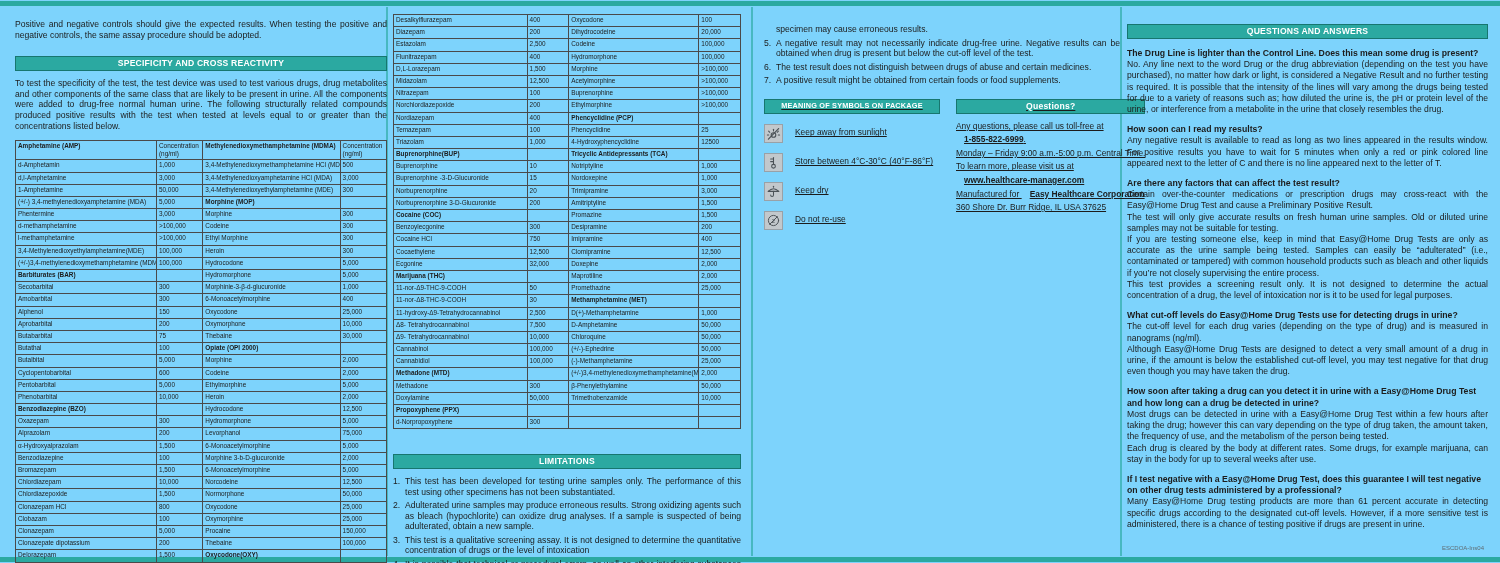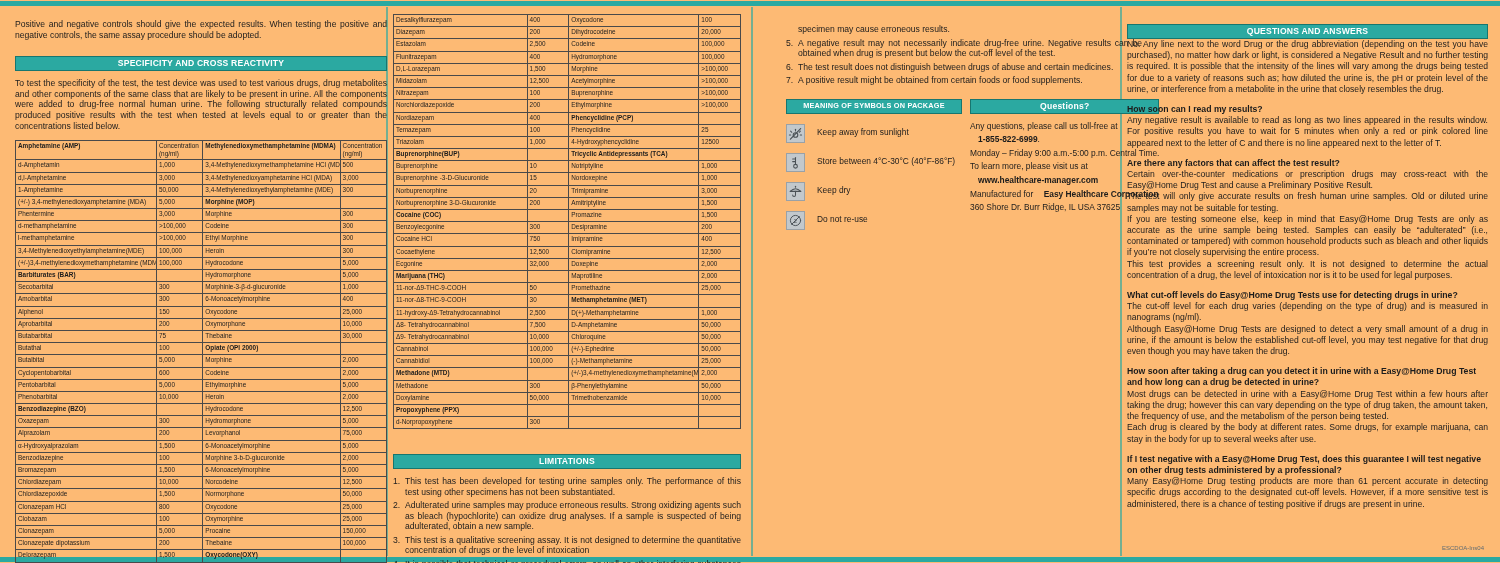--- a/index.html
+++ b/index.html
@@ -2,30 +2,30 @@
 <html><head>
 <meta charset="utf-8">
 <style>
   html,body{margin:0;padding:0;}
   body{
     width:1500px;height:563px;position:relative;overflow:hidden;
     background:#ffffff;
     font-family:"Liberation Sans","DejaVu Sans",sans-serif;
     color:#1c1c1c;
   }
-  .page{position:absolute;inset:0;background:#fdba74;}
+  .page{position:absolute;inset:0;background:#7dd3fc;}
   .bar-top{position:absolute;top:1px;left:0;right:0;height:5px;background:#2ba9a1;}
   .bar-bottom{position:absolute;bottom:1px;left:0;right:0;height:5px;background:#2ba9a1;}
   .vdiv{position:absolute;top:7px;bottom:7px;width:2px;background:rgba(43,169,161,.65);}
   #vdiv1{left:386px;} #vdiv2{left:751px;} #vdiv3{left:1120px;}
 
   .col{position:absolute;top:6px;height:551px;}
   #col1{left:15px;width:372px;}
   #col2{left:393px;width:348px;}
-  #col3{left:786px;width:356px;}
+  #col3{left:764px;width:356px;}
   #col4{left:1127px;width:361px;}
 
   .body-text{font-size:8.6px;line-height:10.6px;text-align:justify;margin:0;}
   .teal-bar{
     background:#2ba9a1;border:1px solid #17766f;color:#fff;font-weight:bold;
     text-align:center;font-size:8.6px;line-height:12px;height:13px;
     letter-spacing:.2px;overflow:hidden;
   }
 
   
@@ -44,21 +44,21 @@
   
   #col2 .drug-table{margin-top:8px;}
   #col2 .teal-bar{margin-top:25px;}
   #col2 .numlist{margin-top:7px;}
   .num-item{display:flex;font-size:8.6px;line-height:10.5px;text-align:justify;margin-bottom:3px;}
   .num-item .n{width:12px;flex:none;}
   .num-item .t{flex:1;}
 
   
   #col3 .cont{margin:18px 0 3px 12px;text-align:left;}
-  .row3{display:flex;margin-top:13px;gap:8px;}
+  .row3{display:flex;margin-top:13px;gap:16px;text-decoration:underline;}
   .symbols{width:176px;flex:none;}
   .symbols .teal-bar{font-size:7.3px;}
   .sym-row{display:flex;align-items:center;margin-top:10px;}
   .sym-icon{
     width:17px;height:17px;flex:none;margin-right:12px;
     background:#c2c8cc;border:1px solid #99a1a7;
     display:flex;align-items:center;justify-content:center;
   }
   .sym-label{font-size:8.4px;line-height:9.5px;}
   .questions{flex:1;}
@@ -634,20 +634,21 @@
           <div class="q-line">360 Shore Dr. Burr Ridge, IL USA 37625</div>
         </div>
       </div>
     </div>
   </div>
 
   <div class="col" id="col4">
     <div class="teal-bar">
       <span>QUESTIONS AND ANSWERS</span>
     </div>
+    <p class="qa-q">The Drug Line is lighter than the Control Line. Does this mean some drug is present?</p>
     <p class="qa-a">No. Any line next to the word Drug or the drug abbreviation (depending on the test you have purchased), no matter how dark or light, is considered a Negative Result and no further testing is required. It is possible that the intensity of the lines will vary among the drugs being tested for due to a variety of reasons such as; how diluted the urine is, the pH or protein level of the urine, or interference from a metabolite in the urine that closely resembles the drug.</p>
     <p class="qa-q">How soon can I read my results?</p>
     <p class="qa-a">Any negative result is available to read as long as two lines appeared in the results window.  For positive results you have to wait for 5 minutes when only a red or pink colored line appeared next to the letter of C and there is no line appeared next to the letter of T.</p>
     <p class="qa-q">Are there any factors that can affect the test result?</p>
     <p class="qa-a">Certain over-the-counter medications or prescription drugs may cross-react with the Easy@Home Drug Test and cause a Preliminary Positive Result.
 The test will only give accurate results on fresh human urine samples. Old or diluted urine samples may not be suitable for testing.
 If you are testing someone else, keep in mind that Easy@Home Drug Tests are only as accurate as the urine sample being tested. Samples can easily be “adulterated” (i.e., contaminated or tampered) with common household products such as bleach and other liquids if you’re not closely supervising the entire process.
 This test provides a screening result only. It is not designed to determine the actual concentration of a drug, the level of intoxication nor is it to be used for legal purposes.</p>
     <p class="qa-q">What cut-off levels do Easy@Home Drug Tests use for detecting drugs in urine?</p>
     <p class="qa-a">The cut-off level for each drug varies (depending on the type of drug) and is measured in nanograms (ng/ml).

